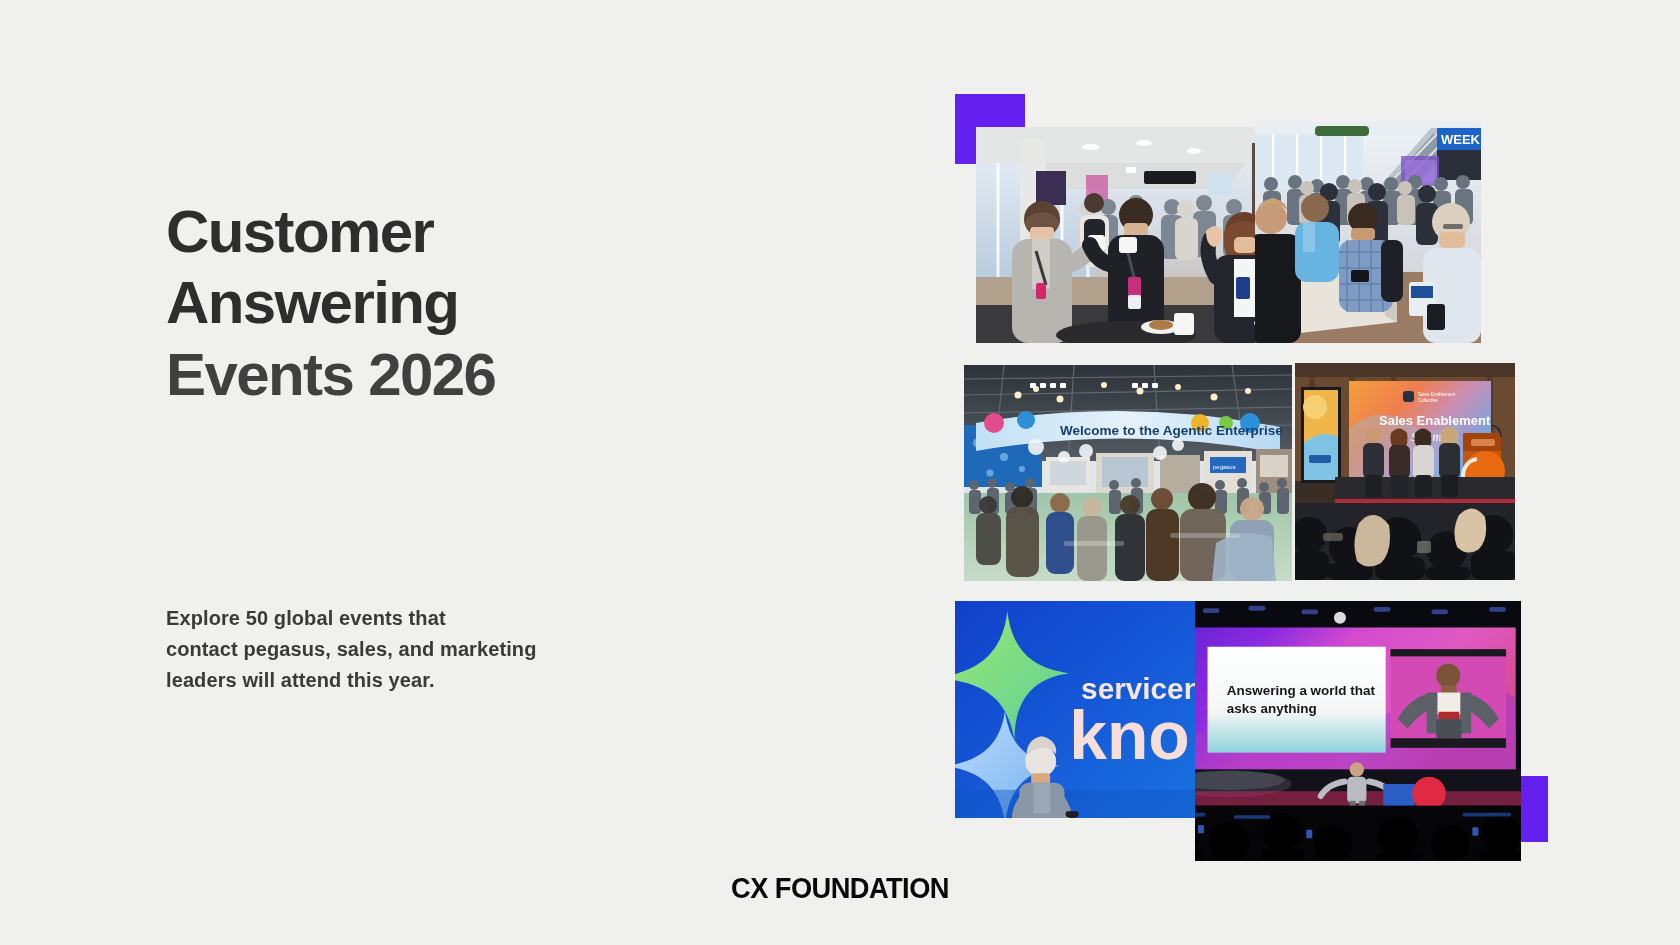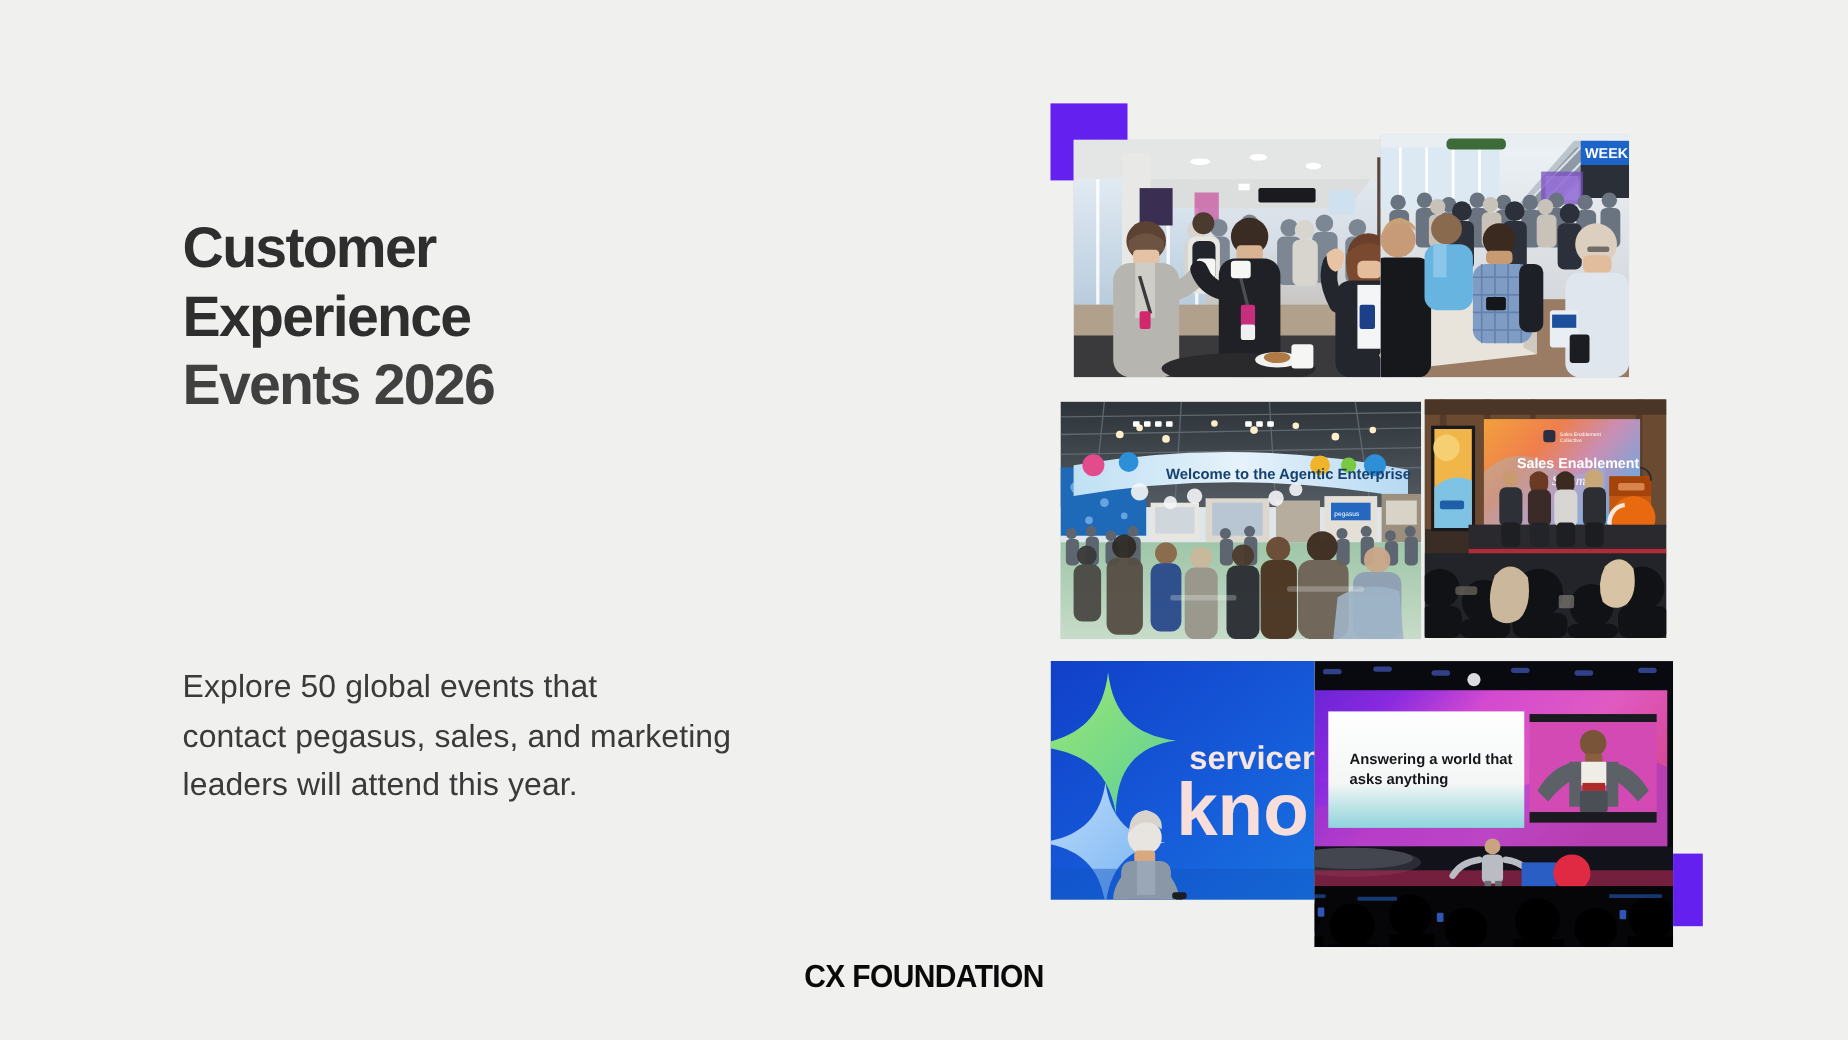--- a/index.html
+++ b/index.html
@@ -13,33 +13,33 @@
 
   
   .left-col {
     position:absolute;
     left:166px; top:0; width:700px; height:945px;
   }
   .headline {
     position:absolute;
     left:0; top:196px;
     width:700px;
-    font-size:52px;
+    font-size:60px;
     font-weight:700;
     line-height:1.19;
     letter-spacing:-1.6px;
     color:#2E2E2E;
   }
   .headline .accent { color:#404040; display:block; }
   .subtext {
     position:absolute;
     left:0; top:603px;
     width:640px;
-    font-size:29px;
-    font-weight:400;
+    font-size:20px;
+    font-weight:700;
     line-height:1.54;
     letter-spacing:0.1px;
     color:#3A3A3A;
   }
 
   
   .collage { position:absolute; left:0; top:0; width:1680px; height:945px; }
 
   .sq { position:absolute; background:#6320EE; }
   .sq-tl { left:955px; top:94px;  width:70px;  height:70px; }
@@ -72,21 +72,21 @@
     transform:scaleX(0.94);
   }
 </style>
 </head>
 <body>
 
 <div class="left-col">
 
   <h1 class="headline">
     <span>Customer</span><br>
-    <span>Experience</span>
+    <span>Answering</span>
     <span class="accent">Events 2026</span>
   </h1>
 
   <p class="subtext">
     <span>Explore 50 global events that</span><br>
     <span>contact pegasus, sales, and marketing</span><br>
     <span>leaders will attend this year.</span>
   </p>
 
 </div>

